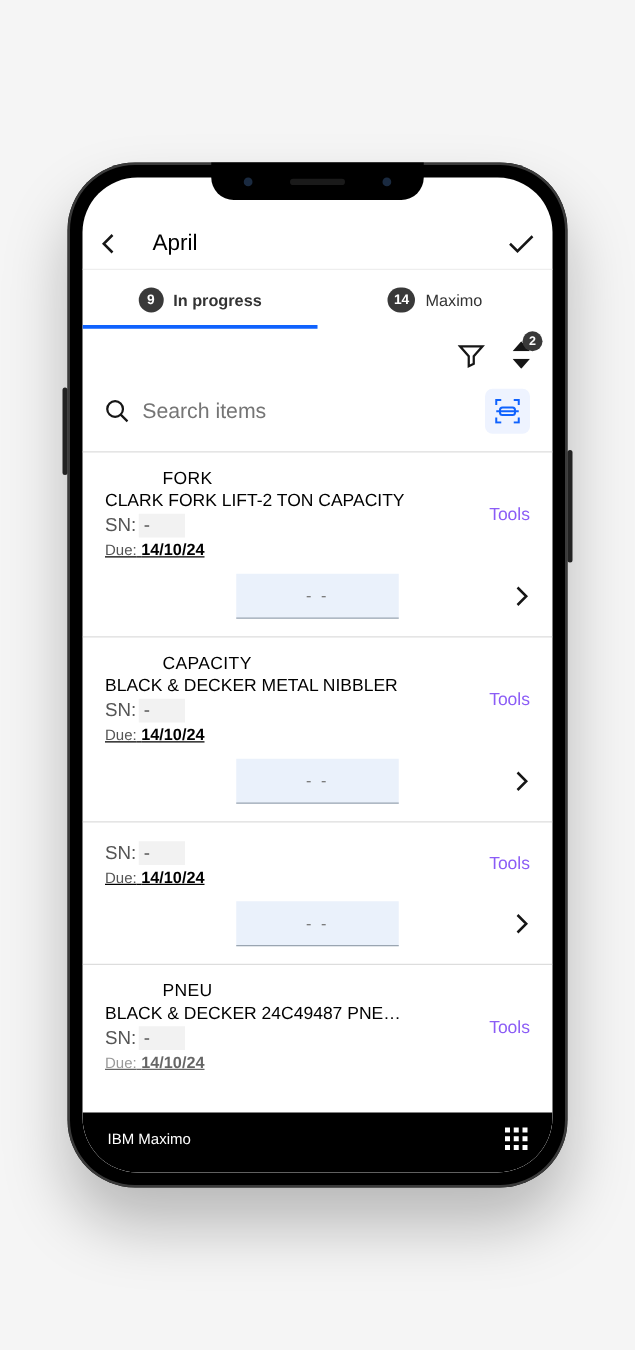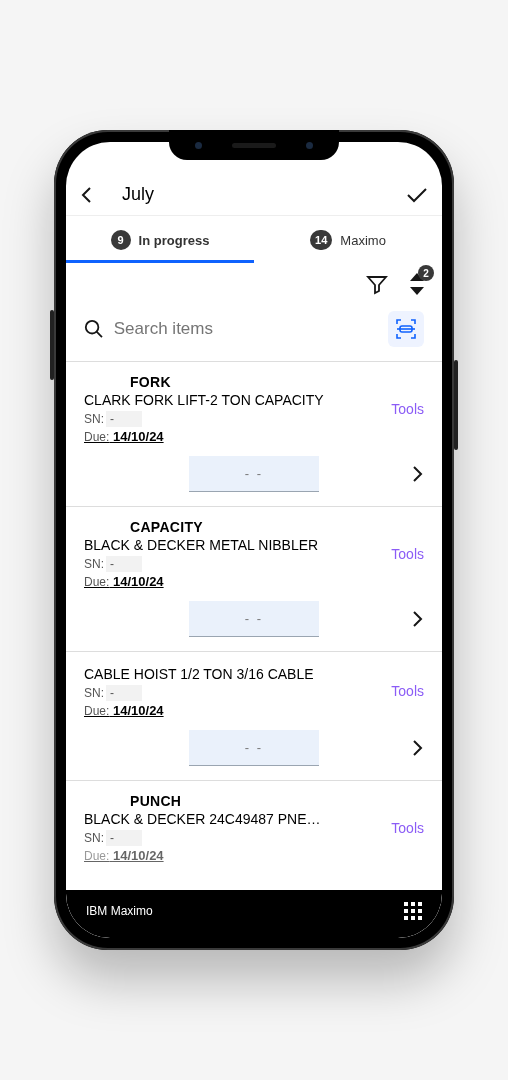--- a/index.html
+++ b/index.html
@@ -140,23 +140,23 @@
   .list { flex:1; overflow:hidden; }
   .item {
     padding: 12px 18px 14px 18px;
     border-bottom:1px solid #ddd;
   }
   .item-head {
     display:flex;
     align-items:flex-start;
   }
   .item-meta { flex:1; }
-  .item-code { font-weight:700; font-size:14px; letter-spacing:0.3px;padding-left:46px; }
+  .item-code { font-weight:400; font-size:14px; letter-spacing:0.3px;padding-left:46px; }
   .item-desc { font-size:14px; margin-top:2px; white-space:nowrap; overflow:hidden; text-overflow:ellipsis; max-width:240px;}
-  .item-sn { font-size:12px; color:#555; margin-top:4px; }
+  .item-sn { font-size:15px; color:#555; margin-top:4px; }
   .item-sn .sn-val { background:#f2f2f2; padding:1px 28px 1px 4px; margin-left:2px;}
   .item-due { font-size:13px; margin-top:3px;text-decoration:underline; }
   .item-due .due-lab{ color:#555; font-size:12px;}
   .item-cat { font-size:14px; color:#8b5cf6; align-self:center; }
   .item-input-row {
     display:flex;
     align-items:center;
     justify-content:center;
     gap:40px;
     margin-top:12px;
@@ -206,21 +206,21 @@
   </div>
   <div class="screen">
     <div class="status-spacer"></div>
 
     <div class="header">
       <div class="back">
         <svg width="14" height="18" viewBox="0 0 14 18">
             <polyline points="10,2 3,9 10,16" fill="none" stroke="#161616" stroke-width="2"></polyline>
           </svg>
       </div>
-      <div class="title">July</div>
+      <div class="title">April</div>
       <div class="check">
         <svg width="22" height="18" viewBox="0 0 22 18">
             <polyline points="2,9 8,15 20,3" fill="none" stroke="#161616" stroke-width="2"></polyline>
           </svg>
       </div>
     </div>
 
     <div class="tabs">
       <div class="tab active">
         <span class="badge">9</span>
@@ -315,21 +315,20 @@
             <svg width="12" height="18" viewBox="0 0 12 18">
                 <polyline points="2,2 9,9 2,16" fill="none" stroke="#161616" stroke-width="2"></polyline>
               </svg>
           </div>
         </div>
       </div>
 
       <div class="item">
         <div class="item-head">
           <div class="item-meta">
-            <div class="item-desc">CABLE HOIST 1/2 TON 3/16 CABLE</div>
             <div class="item-sn">
               <span>SN:</span><span class="sn-val">-</span>
             </div>
             <div class="item-due">
               <span class="due-lab">Due:</span>
               <b>14/10/24</b>
             </div>
           </div>
           <div class="item-cat">Tools</div>
         </div>
@@ -339,21 +338,21 @@
             <svg width="12" height="18" viewBox="0 0 12 18">
                 <polyline points="2,2 9,9 2,16" fill="none" stroke="#161616" stroke-width="2"></polyline>
               </svg>
           </div>
         </div>
       </div>
 
       <div class="item" style="border-bottom:none;">
         <div class="item-head">
           <div class="item-meta">
-            <div class="item-code">PUNCH</div>
+            <div class="item-code">PNEU</div>
             <div class="item-desc">BLACK &amp; DECKER 24C49487 PNEU. PU...</div>
             <div class="item-sn">
               <span>SN:</span><span class="sn-val">-</span>
             </div>
             <div class="item-due" style="opacity:0.6;">
               <span class="due-lab">Due:</span>
               <b>14/10/24</b>
             </div>
           </div>
           <div class="item-cat">Tools</div>

